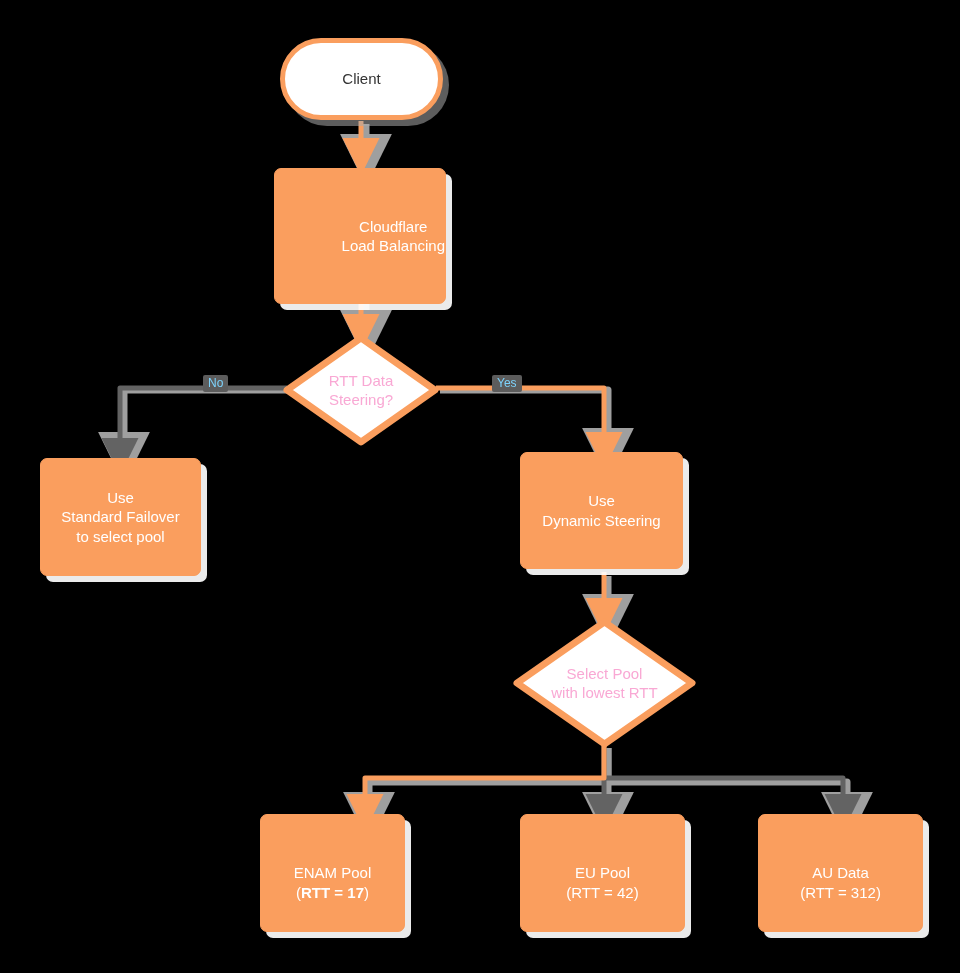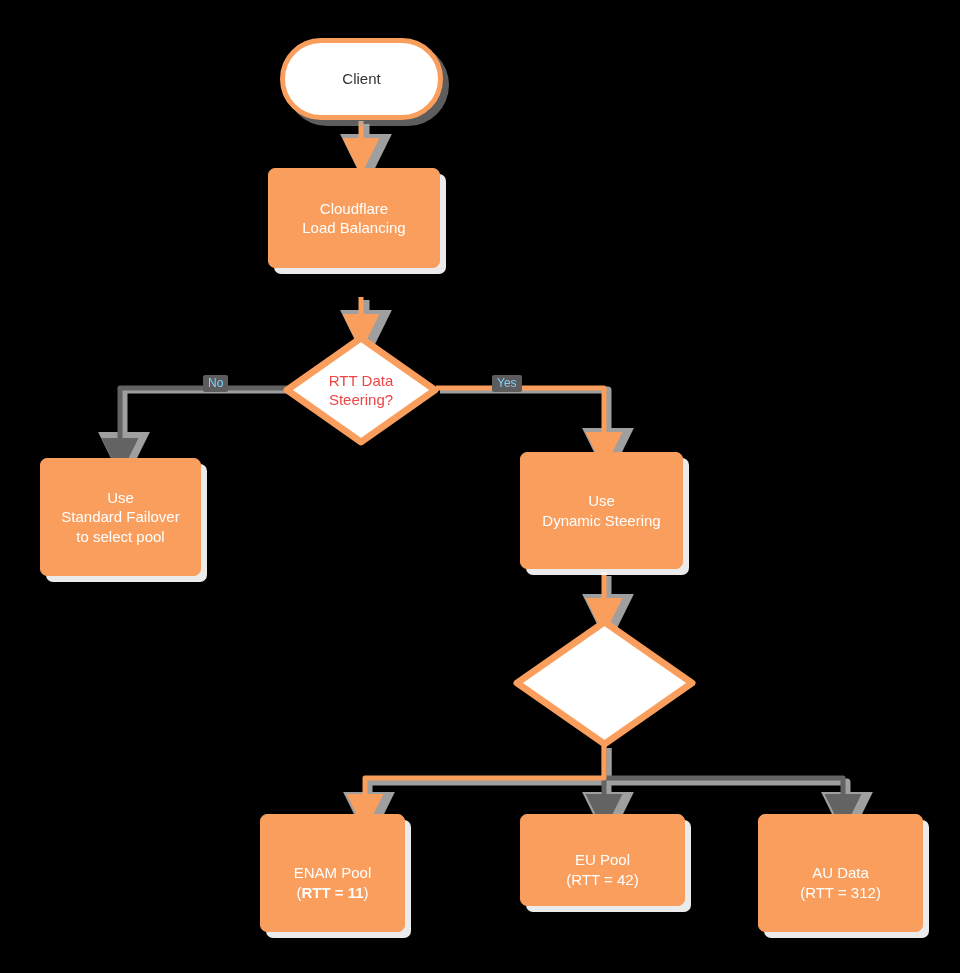--- a/index.html
+++ b/index.html
@@ -63,21 +63,21 @@
   .node.decision .diamond-svg {
     position: absolute;
     left: 0;
     top: 0;
     width: 100%;
     height: 100%;
   }
   .node.decision .dlabel {
     position: relative;
     z-index: 2;
-    color: #ef4444;
+    color: #f9a8d4;
     font-size: 15px;
     line-height: 1.3;
     white-space: nowrap;
   }
   .node .label {
     white-space: pre-line;
     pointer-events: none;
   }
   .node.bold-rtt .rtt {
     font-weight: bold;
@@ -136,21 +136,21 @@
       <path d="M436,388 L604,388 L604,452" marker-end="url(#arrow-orange)"></path>
       <path d="M604,572 L604,618" marker-end="url(#arrow-orange)"></path>
       <path d="M604,746 L604,778 L365,778 L365,814" marker-end="url(#arrow-orange)"></path>
     </g>
   </svg>
 
   <div class="node stadium" style="left:280px; top:38px; width:163px; height:82px;">
     <span class="label">Client</span>
   </div>
 
-  <div class="node process" style="left:268px; top:168px; width:172px; height:100px;">
+  <div class="node process" style="left:274px; top:168px; width:172px; height:136px;justify-content:flex-end;">
     <span class="label">Cloudflare
 Load Balancing</span>
   </div>
 
   <div class="node decision" style="left:283px; top:334px; width:156px; height:112px;">
     <svg class="diamond-svg" viewBox="0 0 156 112" preserveAspectRatio="none">
       <polygon points="78,4 152,56 78,108 4,56" fill="#FFFFFF" stroke="#FA9E5E" stroke-width="7" stroke-linejoin="round"></polygon>
     </svg>
     <span class="dlabel">
       <span>RTT Data</span><br>
@@ -174,29 +174,33 @@
 
   <div class="node process" style="left:520px; top:452px; width:163px; height:117px;">
     <span class="label">Use
 Dynamic Steering</span>
   </div>
 
   <div class="node decision" style="left:513px; top:618px; width:183px; height:130px;">
     <svg class="diamond-svg" viewBox="0 0 183 130" preserveAspectRatio="none">
       <polygon points="91.5,4 179,65 91.5,126 4,65" fill="#FFFFFF" stroke="#FA9E5E" stroke-width="7" stroke-linejoin="round"></polygon>
     </svg>
+    <span class="dlabel">
+      <span>Select Pool</span><br>
+      <span>with lowest RTT</span>
+    </span>
   </div>
 
   <div class="node process bold-rtt" style="left:260px; top:814px; width:145px; height:118px;">
     <span class="label">
-      <span>ENAM Pool</span><br><span>(</span><span class="rtt">RTT = 11</span><span>)</span>
-    </span>
-  </div>
-
-  <div class="node process" style="left:520px; top:814px; width:165px; height:92px;">
+      <span>ENAM Pool</span><br><span>(</span><span class="rtt">RTT = 17</span><span>)</span>
+    </span>
+  </div>
+
+  <div class="node process" style="left:520px; top:814px; width:165px; height:118px;">
     <span class="label">
       <span>EU Pool</span><br><span>(</span><span class="rtt">RTT = 42</span><span>)</span>
     </span>
   </div>
 
   <div class="node process" style="left:758px; top:814px; width:165px; height:118px;">
     <span class="label">
       <span>AU Data</span><br><span>(</span><span class="rtt">RTT = 312</span><span>)</span>
     </span>
   </div>

